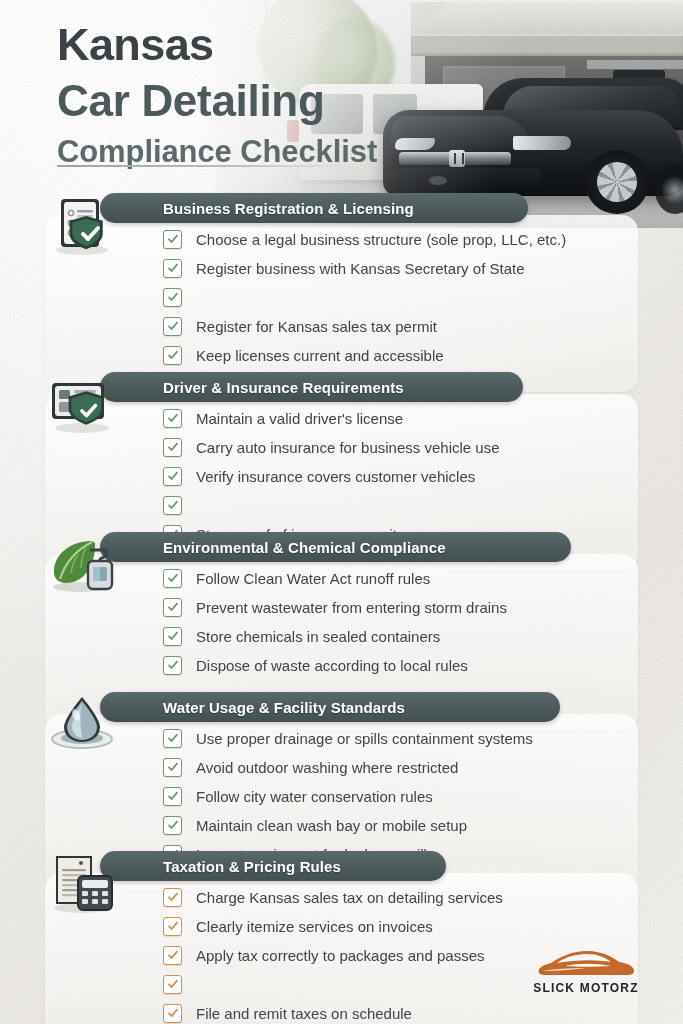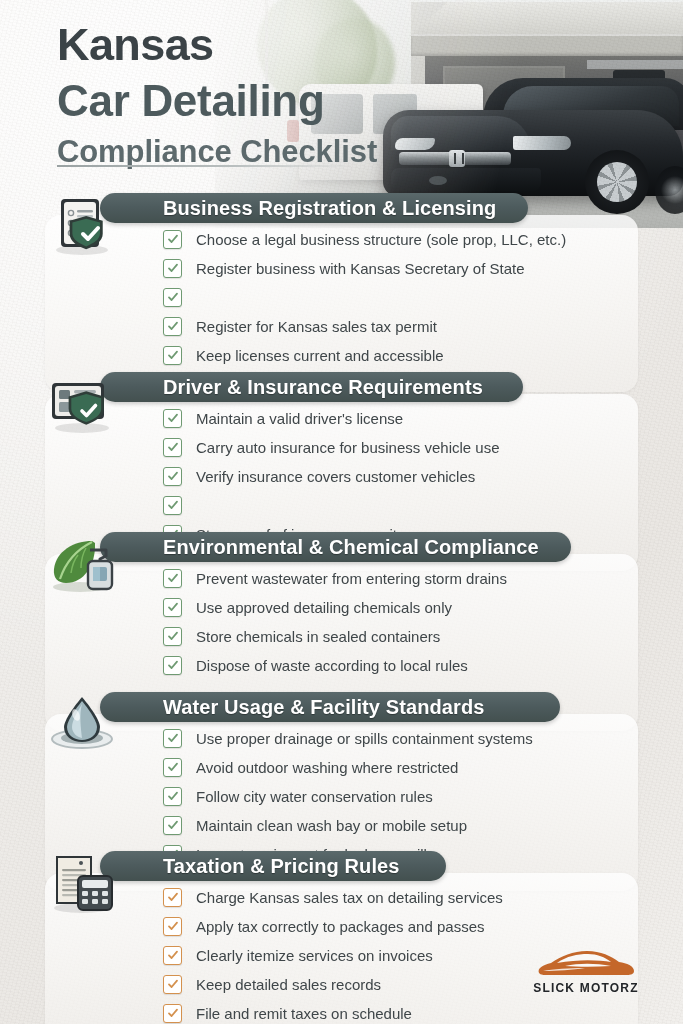--- a/index.html
+++ b/index.html
@@ -111,21 +111,21 @@
   .hdr{
     position:absolute;left:55px;top:0;height:30px;
     border-radius:15px;
     background:linear-gradient(180deg,#5a696b 0%,#4d5b5d 48%,#43504f 100%);
     box-shadow:0 2px 4px rgba(0,0,0,.20);
     display:flex;align-items:center;
     padding:0 20px 0 63px;
     z-index:3;
   }
   .hdr-txt{
-    color:#ffffff;font-size:20px;font-weight:bold;letter-spacing:.1px;white-space:nowrap;
+    color:#ffffff;font-size:15px;font-weight:bold;letter-spacing:.1px;white-space:nowrap;
     text-shadow:0 1px 1px rgba(0,0,0,.35);
   }
   .sec-icon{position:absolute;left:3px;top:1px;width:68px;height:62px;z-index:4;}
   .items{position:absolute;left:118px;top:34px;z-index:2;text-align:right;}
   .item{display:flex;align-items:center;height:24px;margin-bottom:5px;}
   .cb{width:17px;height:17px;flex:0 0 17px;border-radius:3px;background:#ffffff;
       border:1.5px solid #6f9a72;display:flex;align-items:center;justify-content:center;
       box-shadow:0 1px 1px rgba(0,0,0,.10);}
   .cb svg{width:12px;height:12px;display:block;}
   .cb.orange{border-color:#d4914e;}
@@ -322,29 +322,29 @@
     <rect x="45" y="34" width="14" height="14" rx="2" fill="#86a6b4"></rect>
     <rect x="45" y="34" width="7" height="14" fill="#9fc0cd"></rect>
   </svg>
         <div class="items">
           <div class="item">
             <div class="cb">
               <svg viewBox="0 0 12 12">
                 <path d="M2 6.4 L4.6 9 L10 2.6" stroke="#6f9a72" stroke-width="1.8" fill="none" stroke-linecap="round" stroke-linejoin="round"></path>
               </svg>
             </div>
+            <span class="item-txt">Follow Clean Water Act runoff rules</span>
+          </div>
+          <div class="item">
+            <div class="cb">
+              <svg viewBox="0 0 12 12">
+                <path d="M2 6.4 L4.6 9 L10 2.6" stroke="#6f9a72" stroke-width="1.8" fill="none" stroke-linecap="round" stroke-linejoin="round"></path>
+              </svg>
+            </div>
             <span class="item-txt">Prevent wastewater from entering storm drains</span>
-          </div>
-          <div class="item">
-            <div class="cb">
-              <svg viewBox="0 0 12 12">
-                <path d="M2 6.4 L4.6 9 L10 2.6" stroke="#6f9a72" stroke-width="1.8" fill="none" stroke-linecap="round" stroke-linejoin="round"></path>
-              </svg>
-            </div>
-            <span class="item-txt">Use approved detailing chemicals only</span>
           </div>
           <div class="item">
             <div class="cb">
               <svg viewBox="0 0 12 12">
                 <path d="M2 6.4 L4.6 9 L10 2.6" stroke="#6f9a72" stroke-width="1.8" fill="none" stroke-linecap="round" stroke-linejoin="round"></path>
               </svg>
             </div>
             <span class="item-txt">Store chemicals in sealed containers</span>
           </div>
           <div class="item">
@@ -446,37 +446,36 @@
               </svg>
             </div>
             <span class="item-txt">Charge Kansas sales tax on detailing services</span>
           </div>
           <div class="item">
             <div class="cb orange">
               <svg viewBox="0 0 12 12">
                 <path d="M2 6.4 L4.6 9 L10 2.6" stroke="#d4914e" stroke-width="1.8" fill="none" stroke-linecap="round" stroke-linejoin="round"></path>
               </svg>
             </div>
+            <span class="item-txt">Clearly itemize services on invoices</span>
+          </div>
+          <div class="item">
+            <div class="cb orange">
+              <svg viewBox="0 0 12 12">
+                <path d="M2 6.4 L4.6 9 L10 2.6" stroke="#d4914e" stroke-width="1.8" fill="none" stroke-linecap="round" stroke-linejoin="round"></path>
+              </svg>
+            </div>
             <span class="item-txt">Apply tax correctly to packages and passes</span>
           </div>
           <div class="item">
             <div class="cb orange">
               <svg viewBox="0 0 12 12">
                 <path d="M2 6.4 L4.6 9 L10 2.6" stroke="#d4914e" stroke-width="1.8" fill="none" stroke-linecap="round" stroke-linejoin="round"></path>
               </svg>
             </div>
-            <span class="item-txt">Clearly itemize services on invoices</span>
-          </div>
-          <div class="item">
-            <div class="cb orange">
-              <svg viewBox="0 0 12 12">
-                <path d="M2 6.4 L4.6 9 L10 2.6" stroke="#d4914e" stroke-width="1.8" fill="none" stroke-linecap="round" stroke-linejoin="round"></path>
-              </svg>
-            </div>
-            <span class="item-txt">Keep detailed sales records</span>
           </div>
           <div class="item">
             <div class="cb orange">
               <svg viewBox="0 0 12 12">
                 <path d="M2 6.4 L4.6 9 L10 2.6" stroke="#d4914e" stroke-width="1.8" fill="none" stroke-linecap="round" stroke-linejoin="round"></path>
               </svg>
             </div>
             <span class="item-txt">File and remit taxes on schedule</span>
           </div>
         </div>

